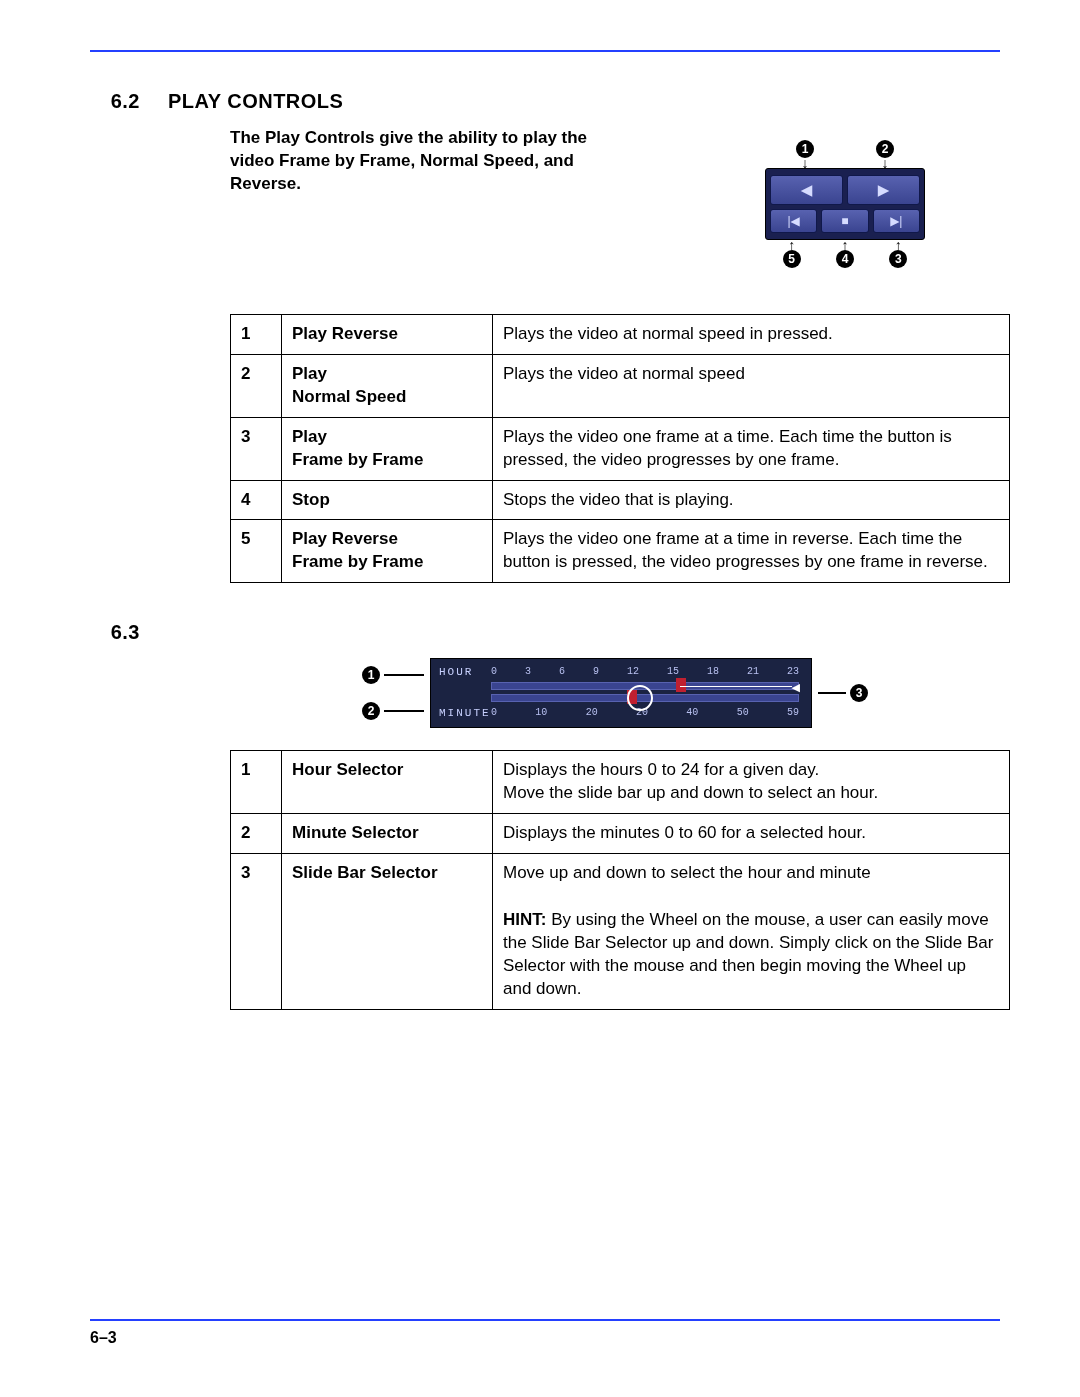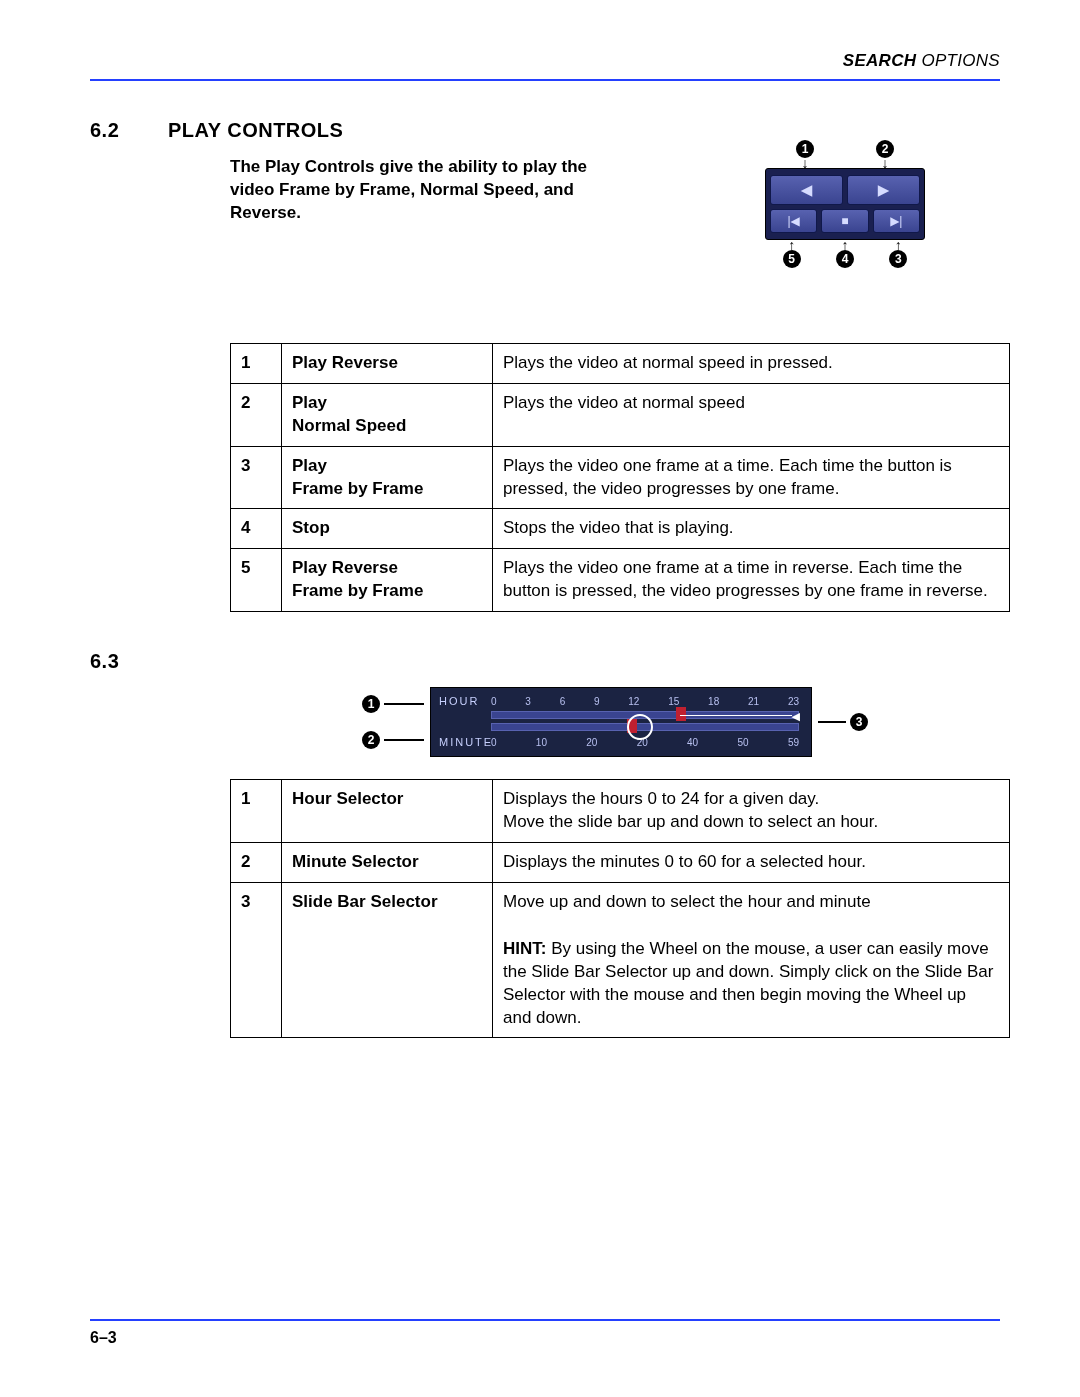--- a/index.html
+++ b/index.html
@@ -2,21 +2,21 @@
 <html><head>
 <meta charset="utf-8">
 <style>
   html,body{margin:0;padding:0;background:#fff;}
   body{font-family:Arial,Helvetica,sans-serif;color:#000;font-size:17px;line-height:1.35;}
   .page{box-sizing:border-box;width:1080px;min-height:1397px;padding:50px 80px 40px 90px;position:relative;}
   hr.rule{border:none;border-top:2px solid #2440ff;margin:0;}
   .header-line{text-align:right;font-size:17px;letter-spacing:.3px;margin-bottom:6px;}
   .header-line b{font-style:italic;}
   .header-line span{font-style:italic;font-weight:normal;}
-  h2.section{font-size:20px;font-weight:bold;letter-spacing:.5px;margin:36px 0 12px 0;display:flex;gap:28px;}
+  h2.section{font-size:20px;font-weight:bold;letter-spacing:.5px;margin:36px 0 12px 0;display:flex;gap:28px;text-align:right;}
   h2.section .num{min-width:50px;}
   .intro{margin:0 0 18px 140px;max-width:400px;font-weight:bold;}
   .intro2{margin:0 0 18px 140px;max-width:720px;}
   table.defs{border-collapse:collapse;margin-left:140px;width:780px;}
   table.defs td{border:1px solid #000;padding:8px 10px;border-bottom:none;vertical-align:top;}
   table.defs tr:first-child td{border-top:1px solid #000;}
   table.defs tr:last-child td{border-bottom:1px solid #000;}
   table.defs td.c0{width:30px;text-align:left;font-weight:bold;}
   table.defs td.c1{width:190px;font-weight:bold;}
   table.defs td.c2{font-weight:normal;}
@@ -34,37 +34,34 @@
   .hm-call{display:flex;flex-direction:column;gap:18px;align-items:flex-end;}
   .hm-call .line{display:flex;align-items:center;gap:4px;}
   .hm-call .line .bar{height:2px;width:40px;background:#000;}
   .hm-bar{background:#1b2342;border:1px solid #000;padding:6px 12px 6px 8px;width:360px;color:#c6cffc;font-size:11px;}
   .hm-bar .lab{display:inline-block;width:52px;letter-spacing:2px;font-size:11px;}
   .hm-bar .track{position:relative;height:6px;background:#3a4490;border:1px solid #5862b0;margin:2px 0 4px 52px;}
   .hm-bar .track .marker{position:absolute;top:-5px;width:10px;height:14px;background:#c02030;}
   .hm-bar .track .arrow{position:absolute;right:-2px;top:-3px;color:#fff;font-size:11px;width:120px;text-align:right;}
   .hm-bar .track .arrow::before{content:"";position:absolute;top:6px;right:8px;left:0;height:1px;background:#fff;}
   .hm-bar .track .circle{position:absolute;top:-10px;left:44%;width:22px;height:22px;border:2px solid #fff;border-radius:50%;background:transparent;}
-  .hm-bar .hourrow,.hm-bar .minrow{display:flex;align-items:center;}
+  .hm-bar .hourrow,.hm-bar .minrow{display:flex;font-family:Liberation Mono, monospace;}
   .hm-bar .hourrow .nums,.hm-bar .minrow .nums{flex:1;display:flex;justify-content:space-between;font-size:10px;color:#b8c0f0;}
   .right-call{display:flex;align-items:center;gap:4px;}
   .right-call .bar{height:2px;width:28px;background:#000;}
   .footer{position:absolute;bottom:48px;left:90px;right:80px;}
   .pgnum{font-size:16px;margin-top:6px;font-weight:bold;}
   .hint{font-weight:normal;}
   .hint b{font-weight:bold;margin-top:16px;}
   .spacer{height:24px;}
 </style>
 </head>
 <body>
 
 <div class="page">
-  <div class="header-line">
-    <b>SEARCH</b><span> OPTIONS</span>
-  </div>
   <hr class="rule">
 
   <h2 class="section">
     <span class="num">6.2</span>
     <span>PLAY CONTROLS</span>
   </h2>
   <p class="intro">The Play Controls give the ability to play the video Frame by Frame, Normal Speed, and Reverse.</p>
 
   <div class="play-widget">
     <div class="callouts-top">

